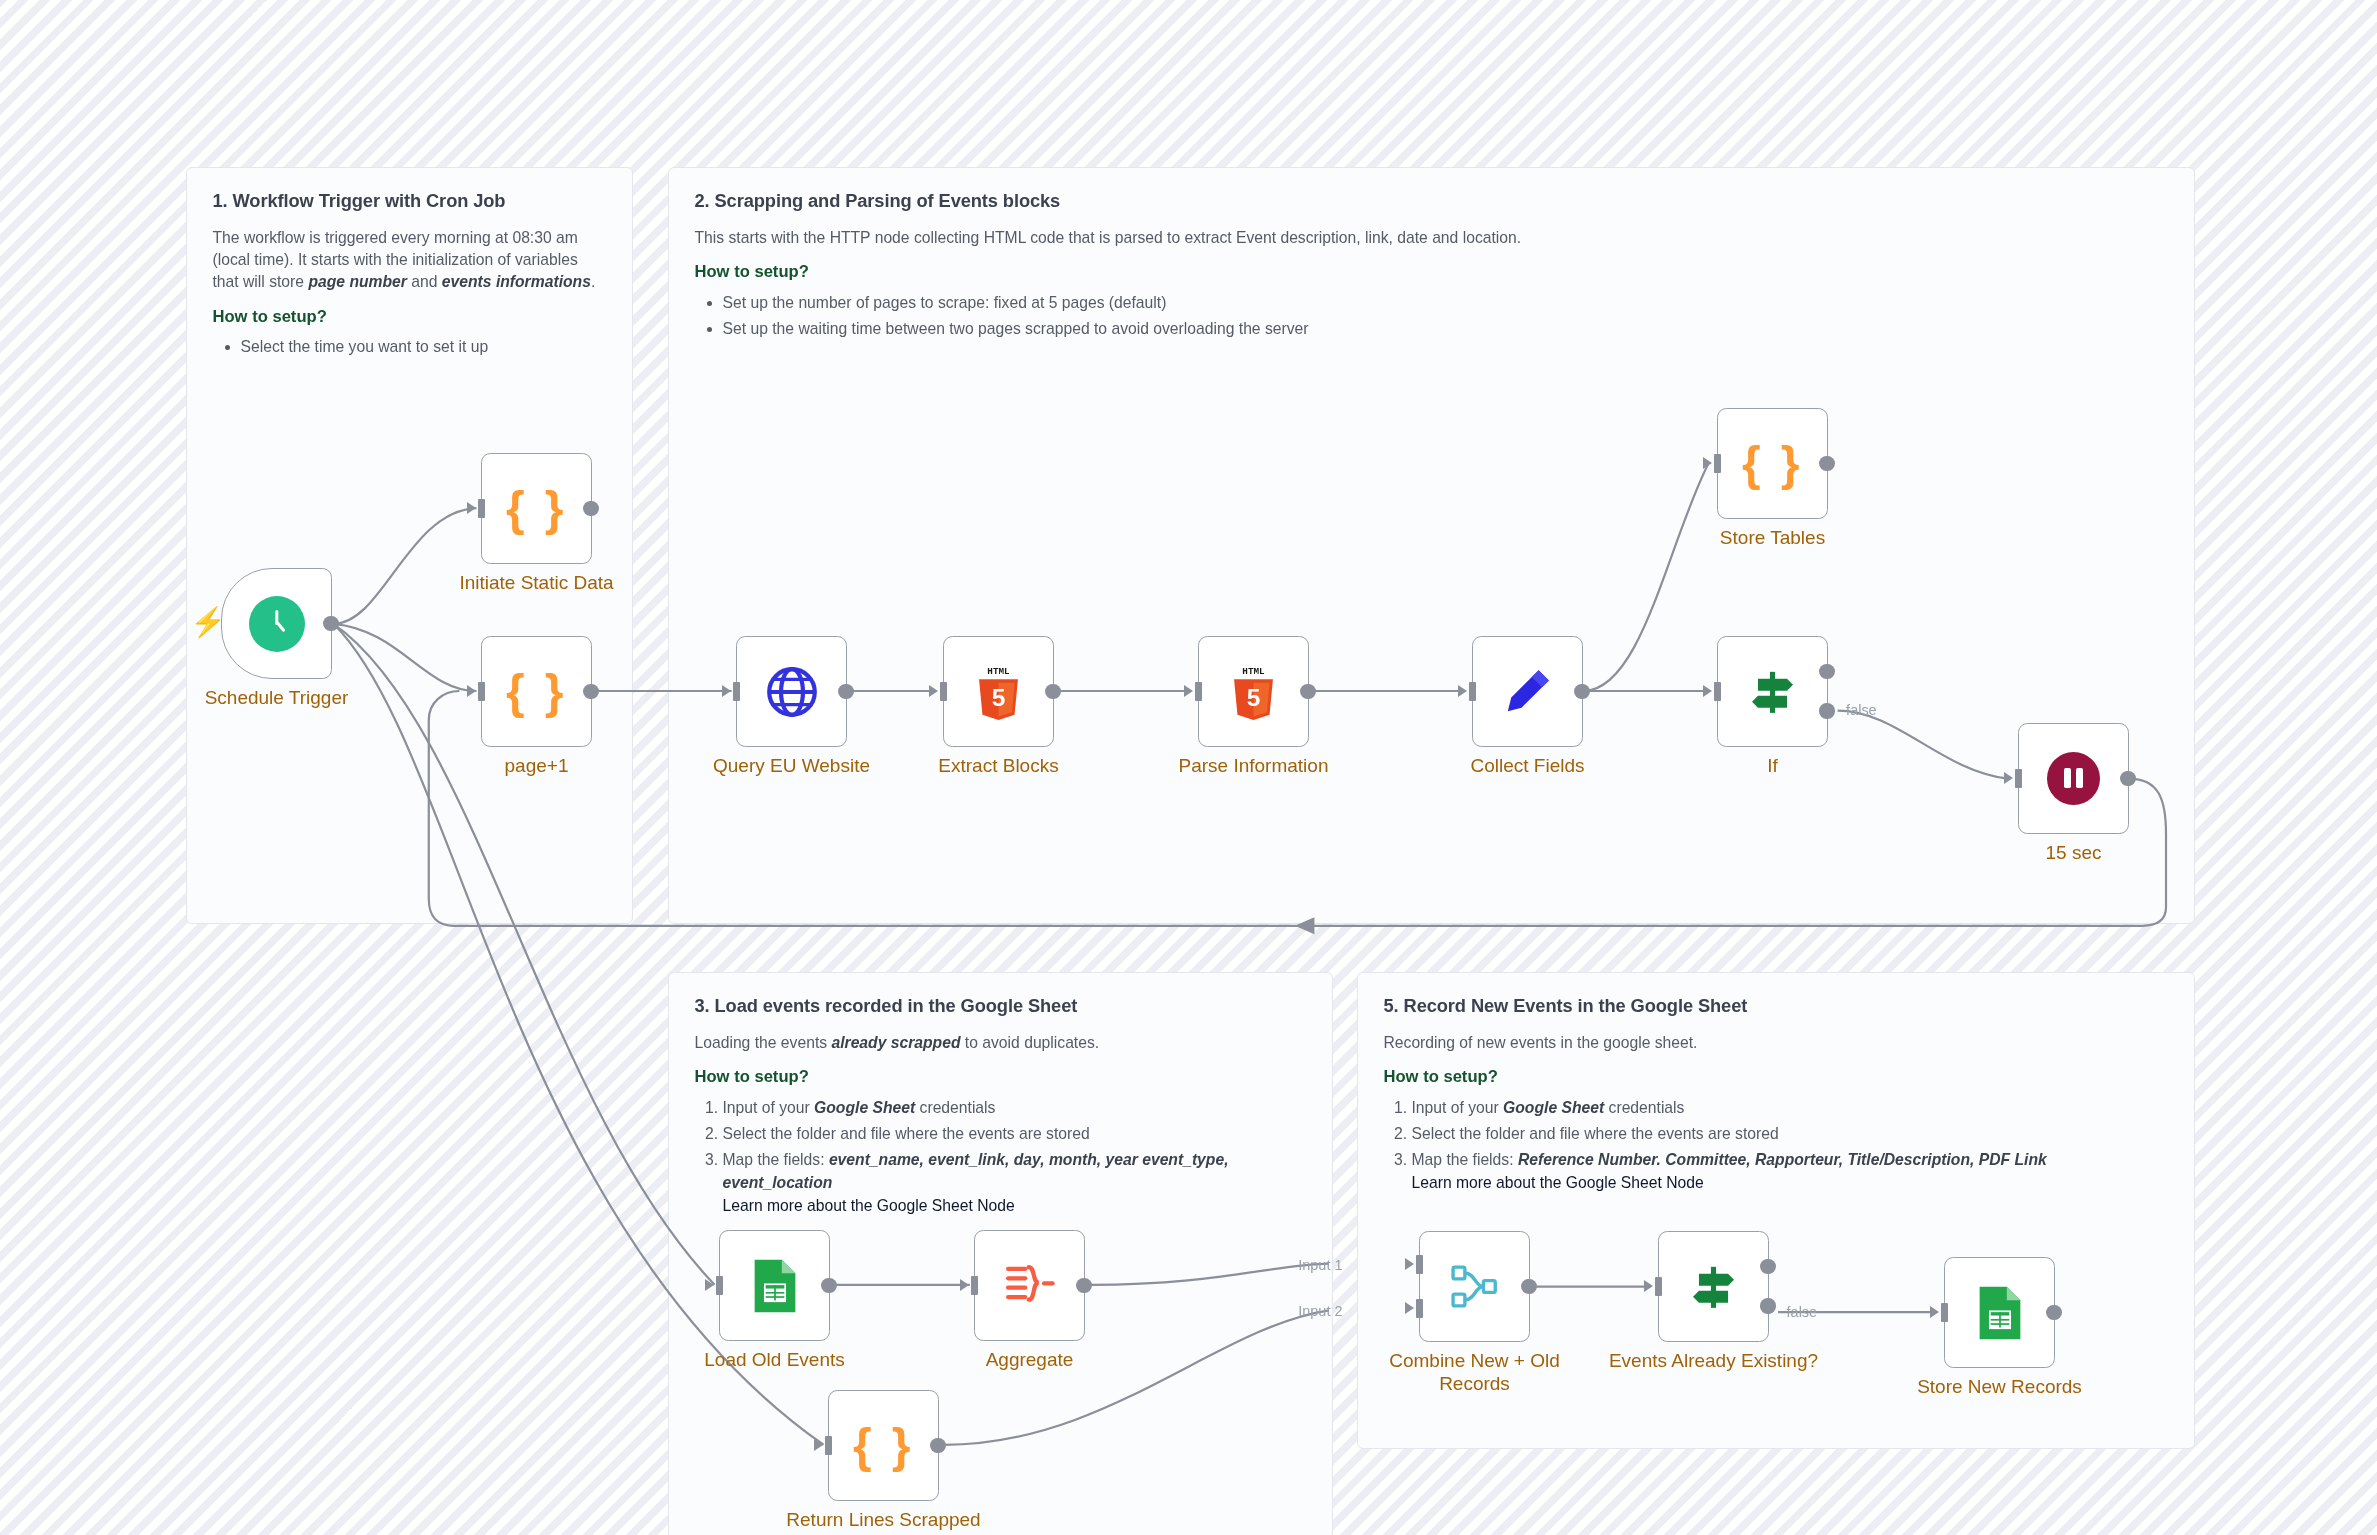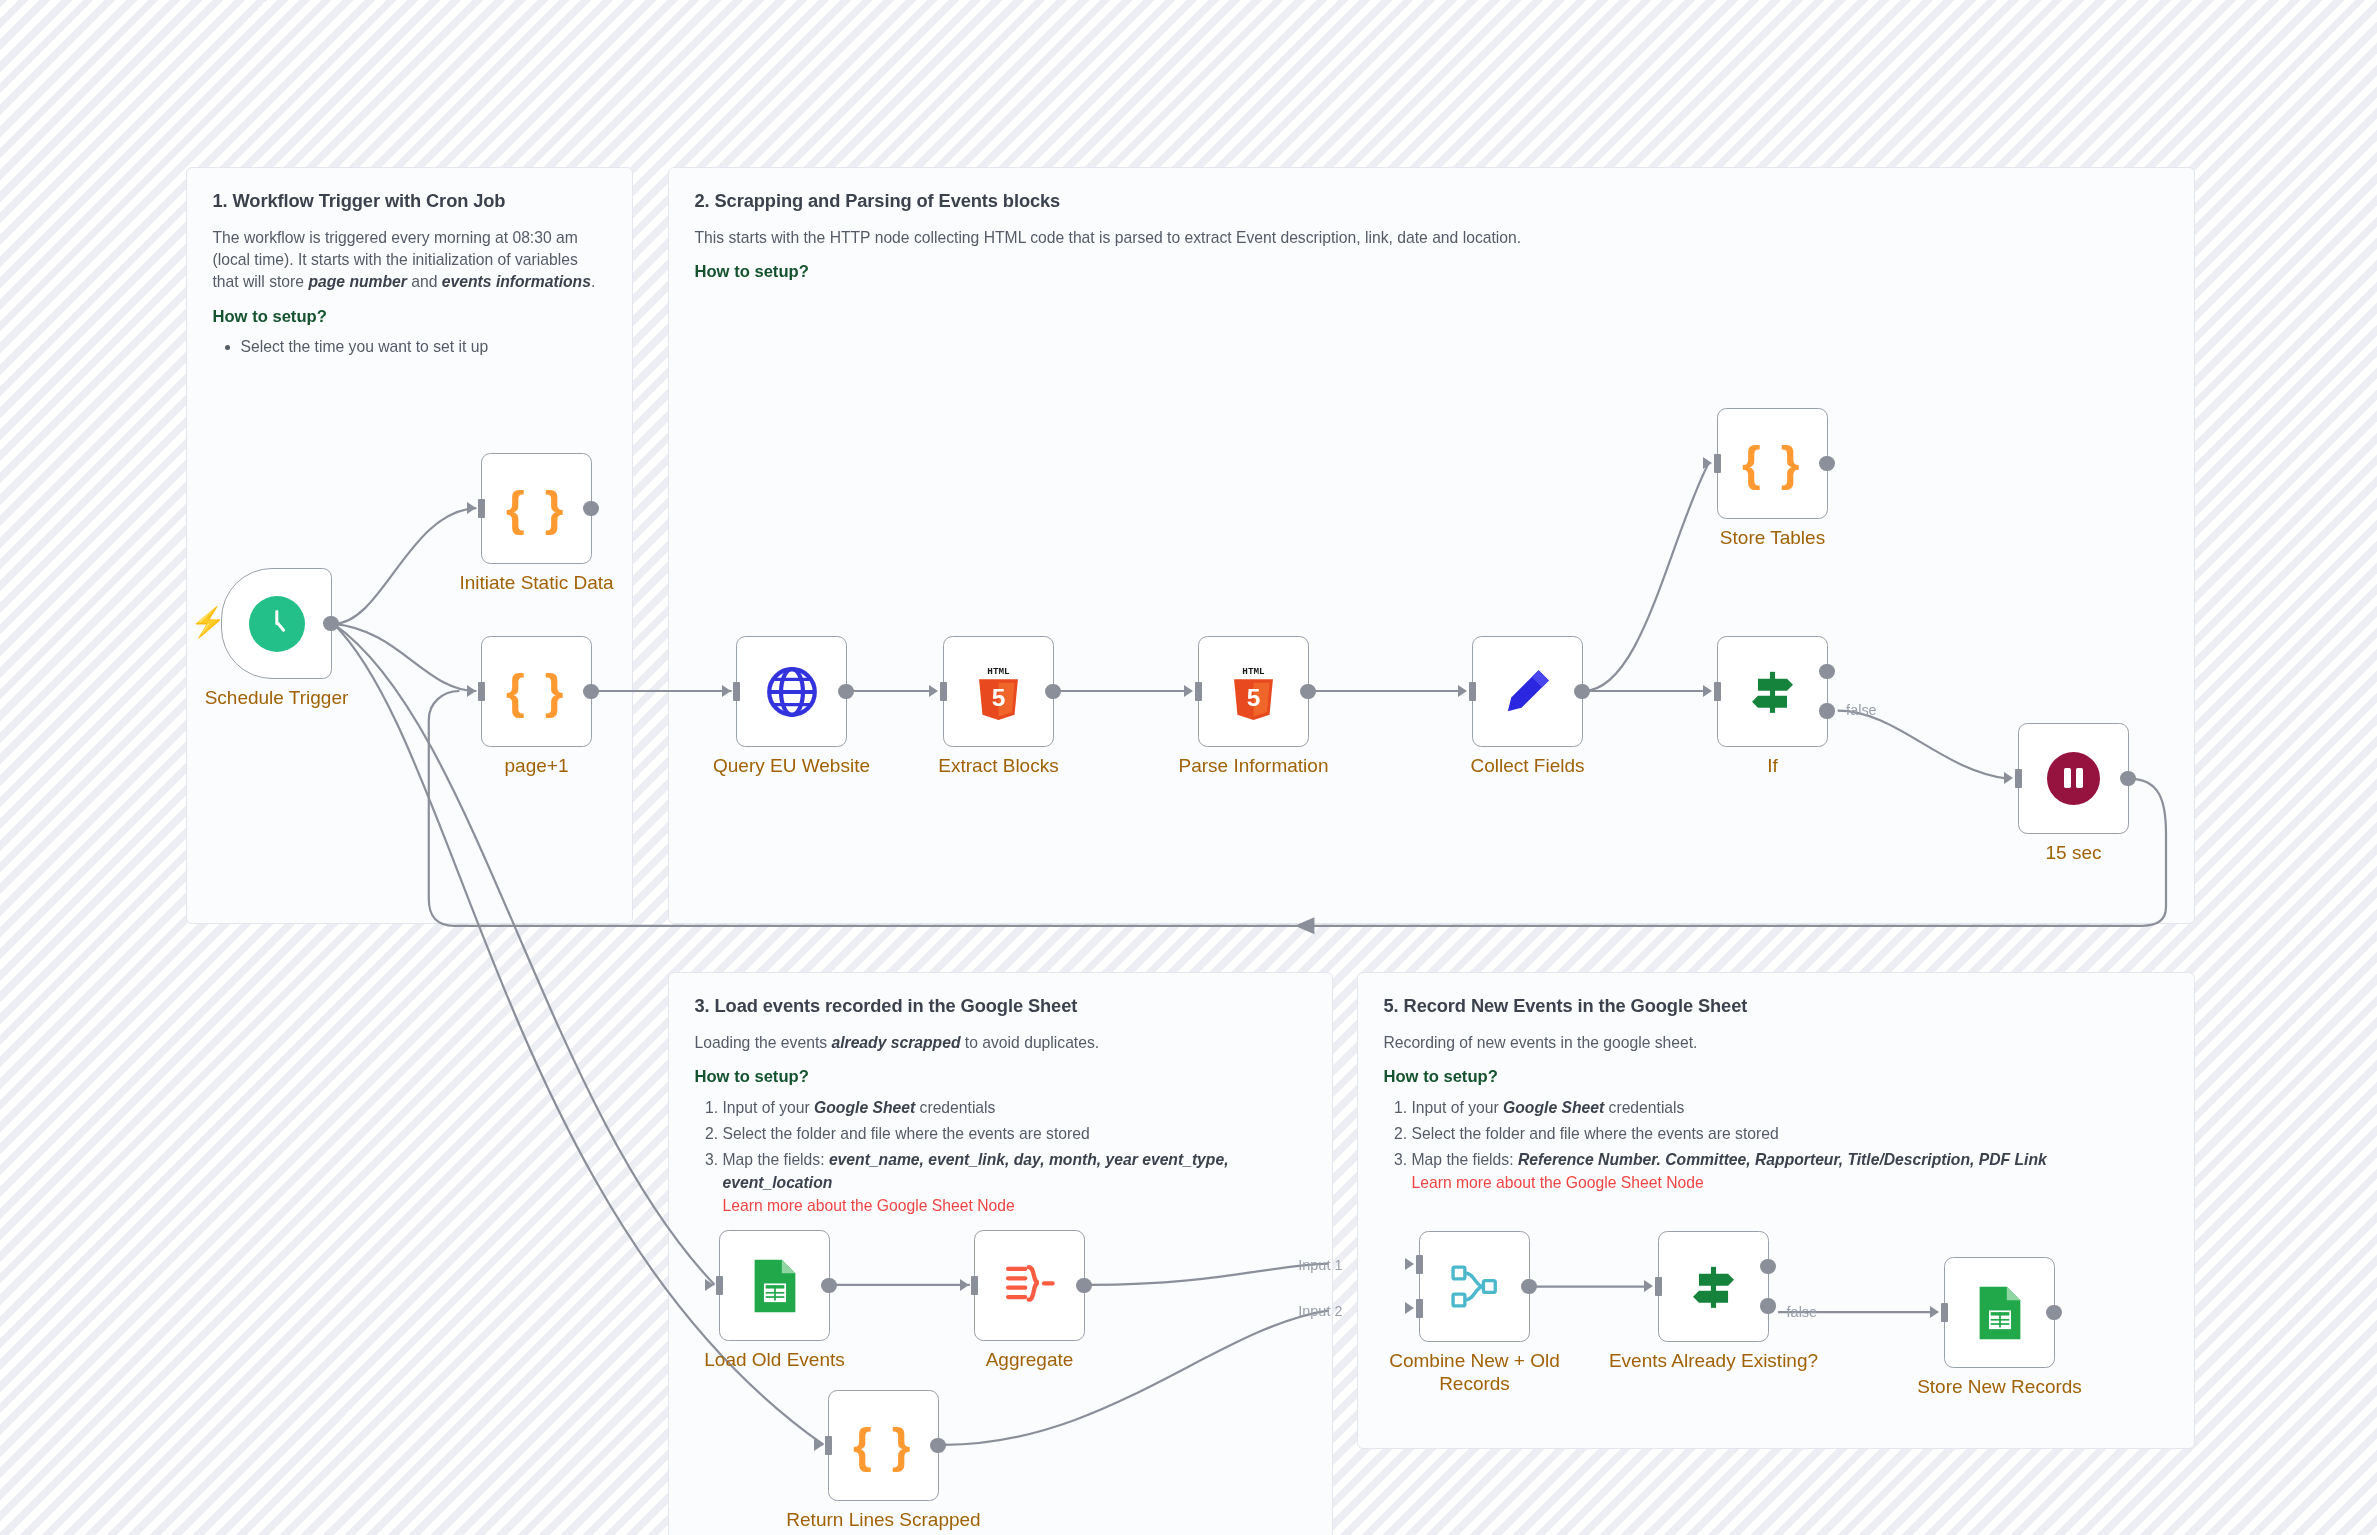--- a/index.html
+++ b/index.html
@@ -44,21 +44,21 @@
     color:#14532d;
   }
   .sticky ul,.sticky ol{
     margin:0;
     padding-left:28px;
     font-size:15.7px;
     line-height:1.46;
   }
   .sticky li{margin-bottom:3.4px;}
   .sticky b{color:#3c424d;font-weight:bold;font-style:italic;}
-  .learnlink{color:#ef4444;display:block;font-size:15.7px;}
+  .learnlink{color:#0f172a;display:block;font-size:15.7px;}
 
   #sticky1{left:186px;top:167px;width:447px;height:757px;}
   #sticky2{left:668px;top:167px;width:1527px;height:757px;}
   #sticky3{left:668px;top:972px;width:665px;height:579px;}
   #sticky4{left:1357px;top:972px;width:838px;height:477px;}
 
   
   #wires{position:absolute;left:0;top:0;width:2377px;height:1536px;}
   .wire{fill:none;stroke:#8a8f99;stroke-width:2.6px;}
   .wirelbl{
@@ -166,20 +166,24 @@
     <h4>How to setup?</h4>
     <ul>
         <li>Select the time you want to set it up</li>
       </ul>
   </div>
 
   <div class="sticky" id="sticky2">
     <h3>2. Scrapping and Parsing of Events blocks</h3>
     <p>This starts with the HTTP node collecting HTML code that is parsed to extract Event description, link, date and location.</p>
     <h4>How to setup?</h4>
+    <ul>
+        <li>Set up the number of pages to scrape: fixed at 5 pages (default)</li>
+        <li>Set up the waiting time between two pages scrapped to avoid overloading the server</li>
+      </ul>
   </div>
 
   <div class="sticky" id="sticky3">
     <h3>3. Load events recorded in the Google Sheet</h3>
     <p>Loading the events <b>already scrapped</b> to avoid duplicates.</p>
     <h4>How to setup?</h4>
     <ol>
         <li>Input of your <b>Google Sheet</b> credentials</li>
         <li>Select the folder and file where the events are stored</li>
         <li>Map the fields: <b>event_name, event_link, day, month, year event_type, event_location</b><span class="learnlink">Learn more about the Google Sheet Node</span></li>

